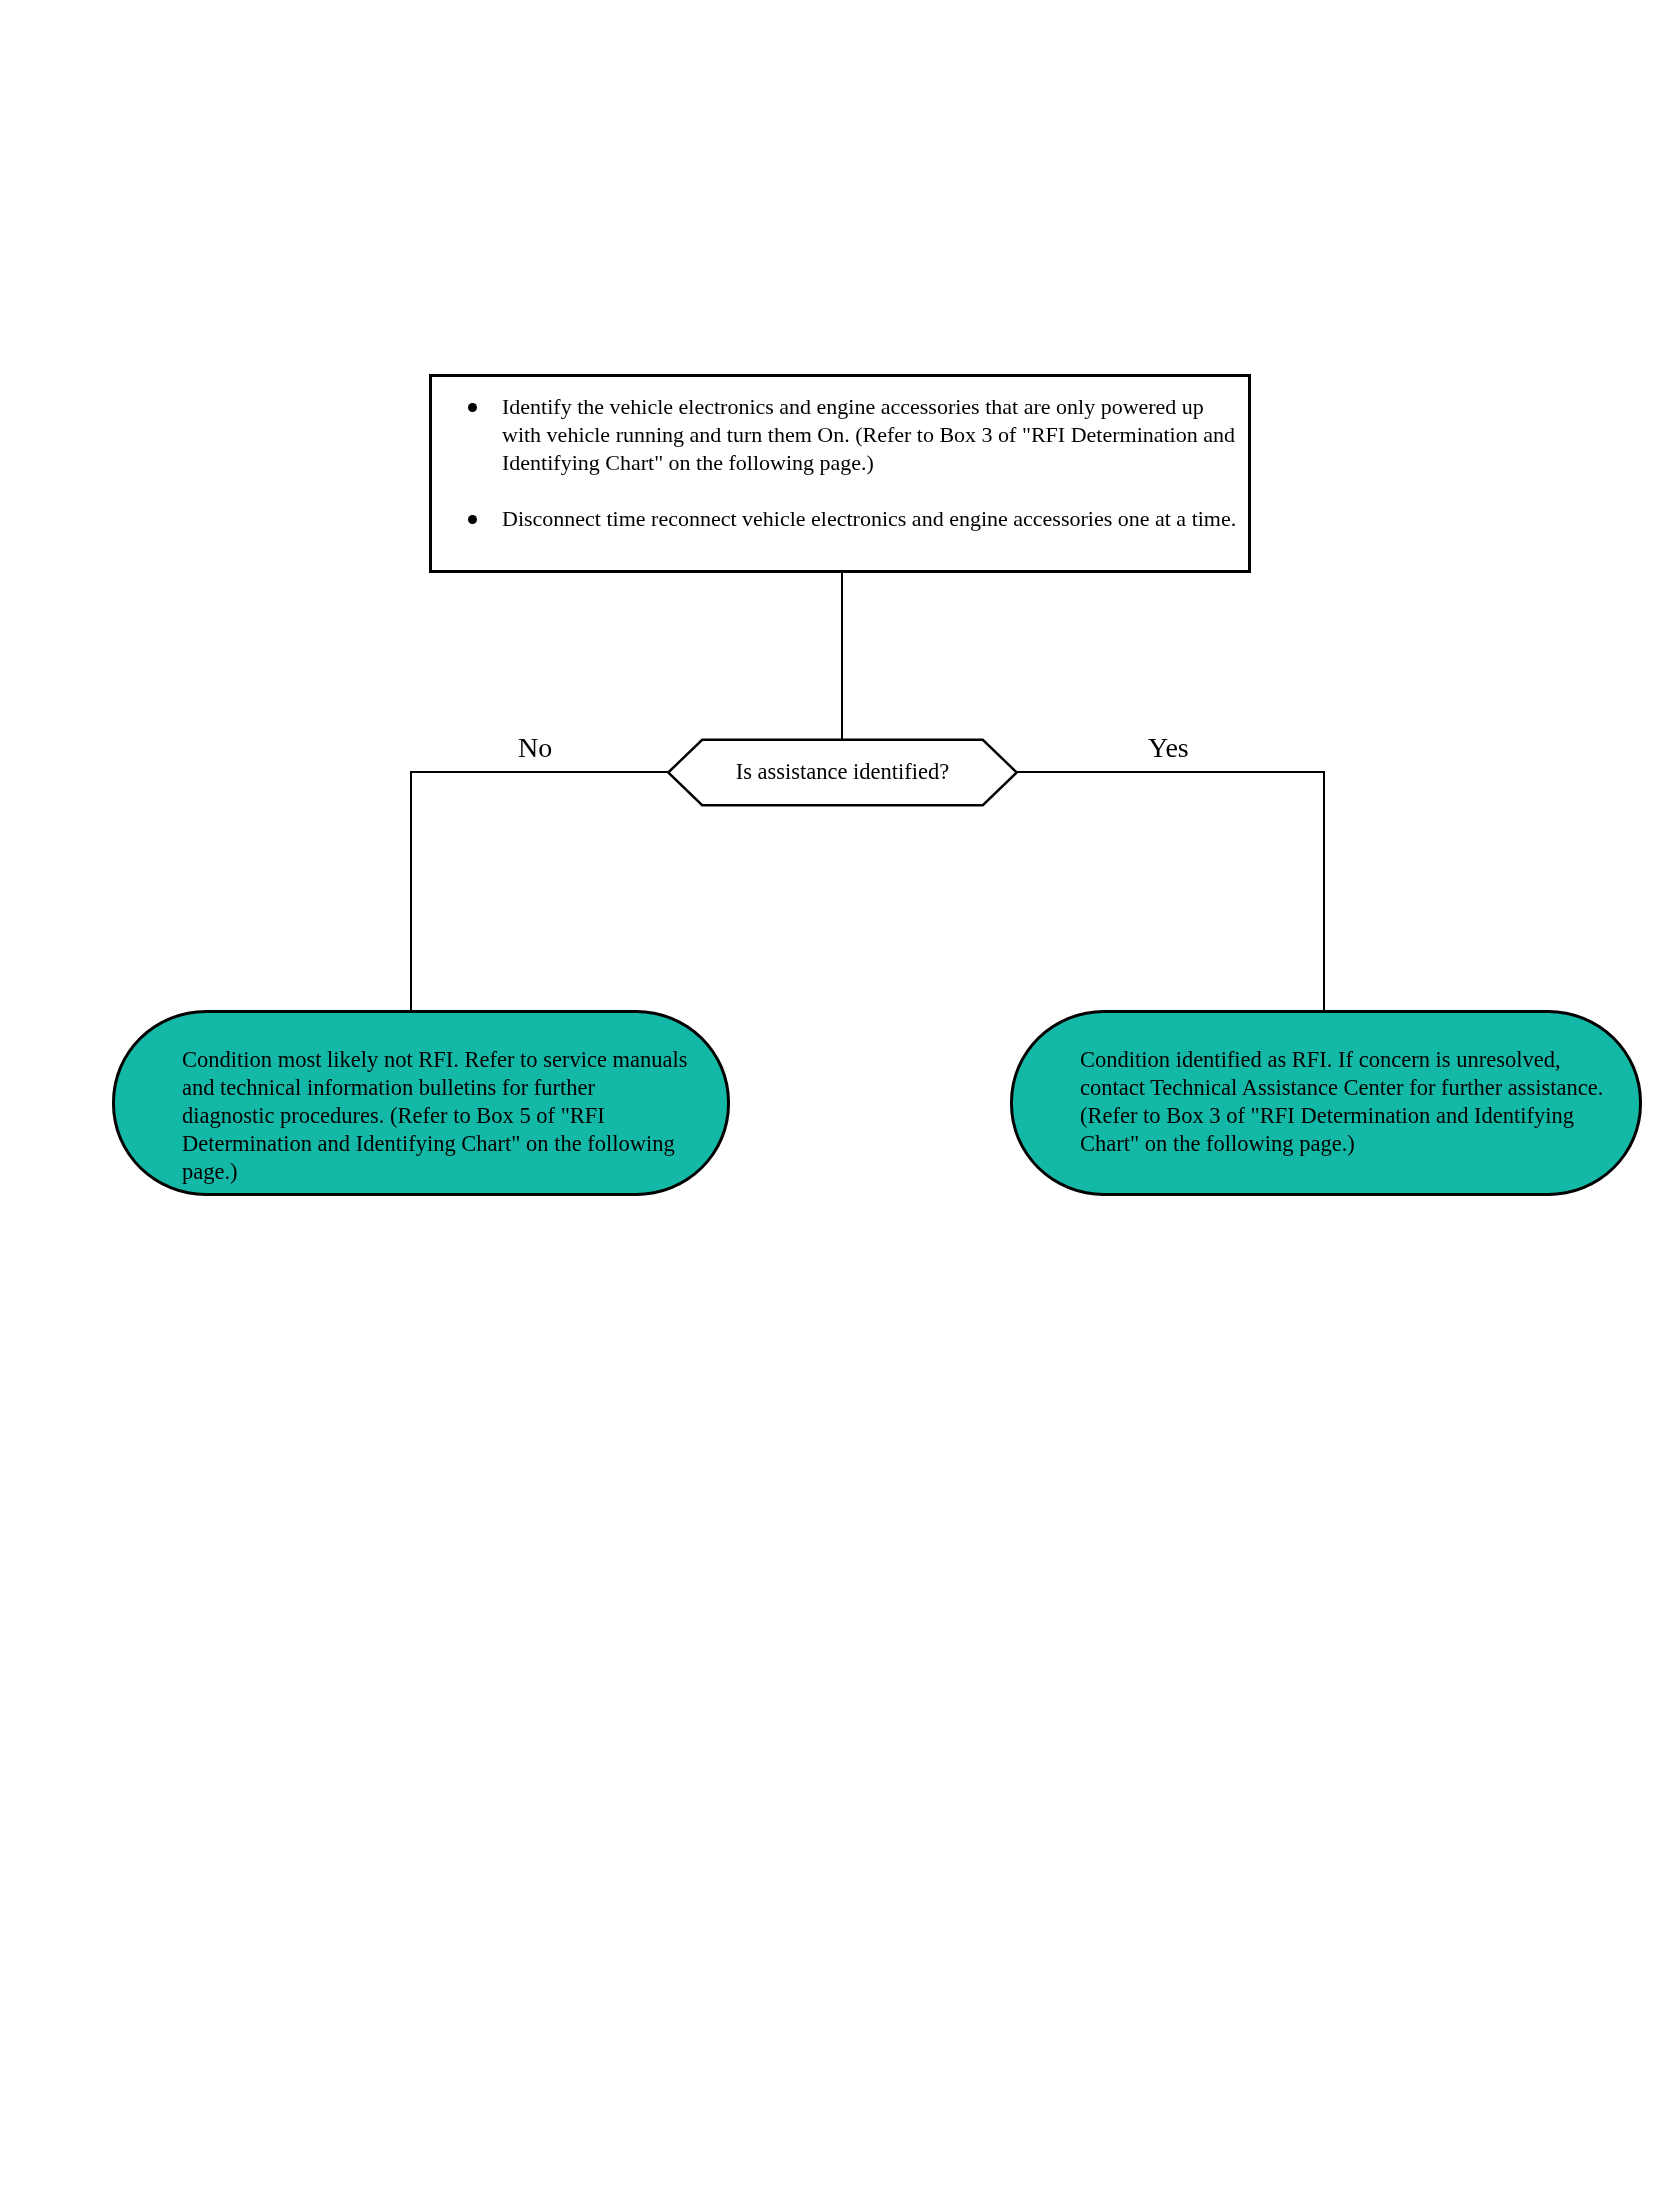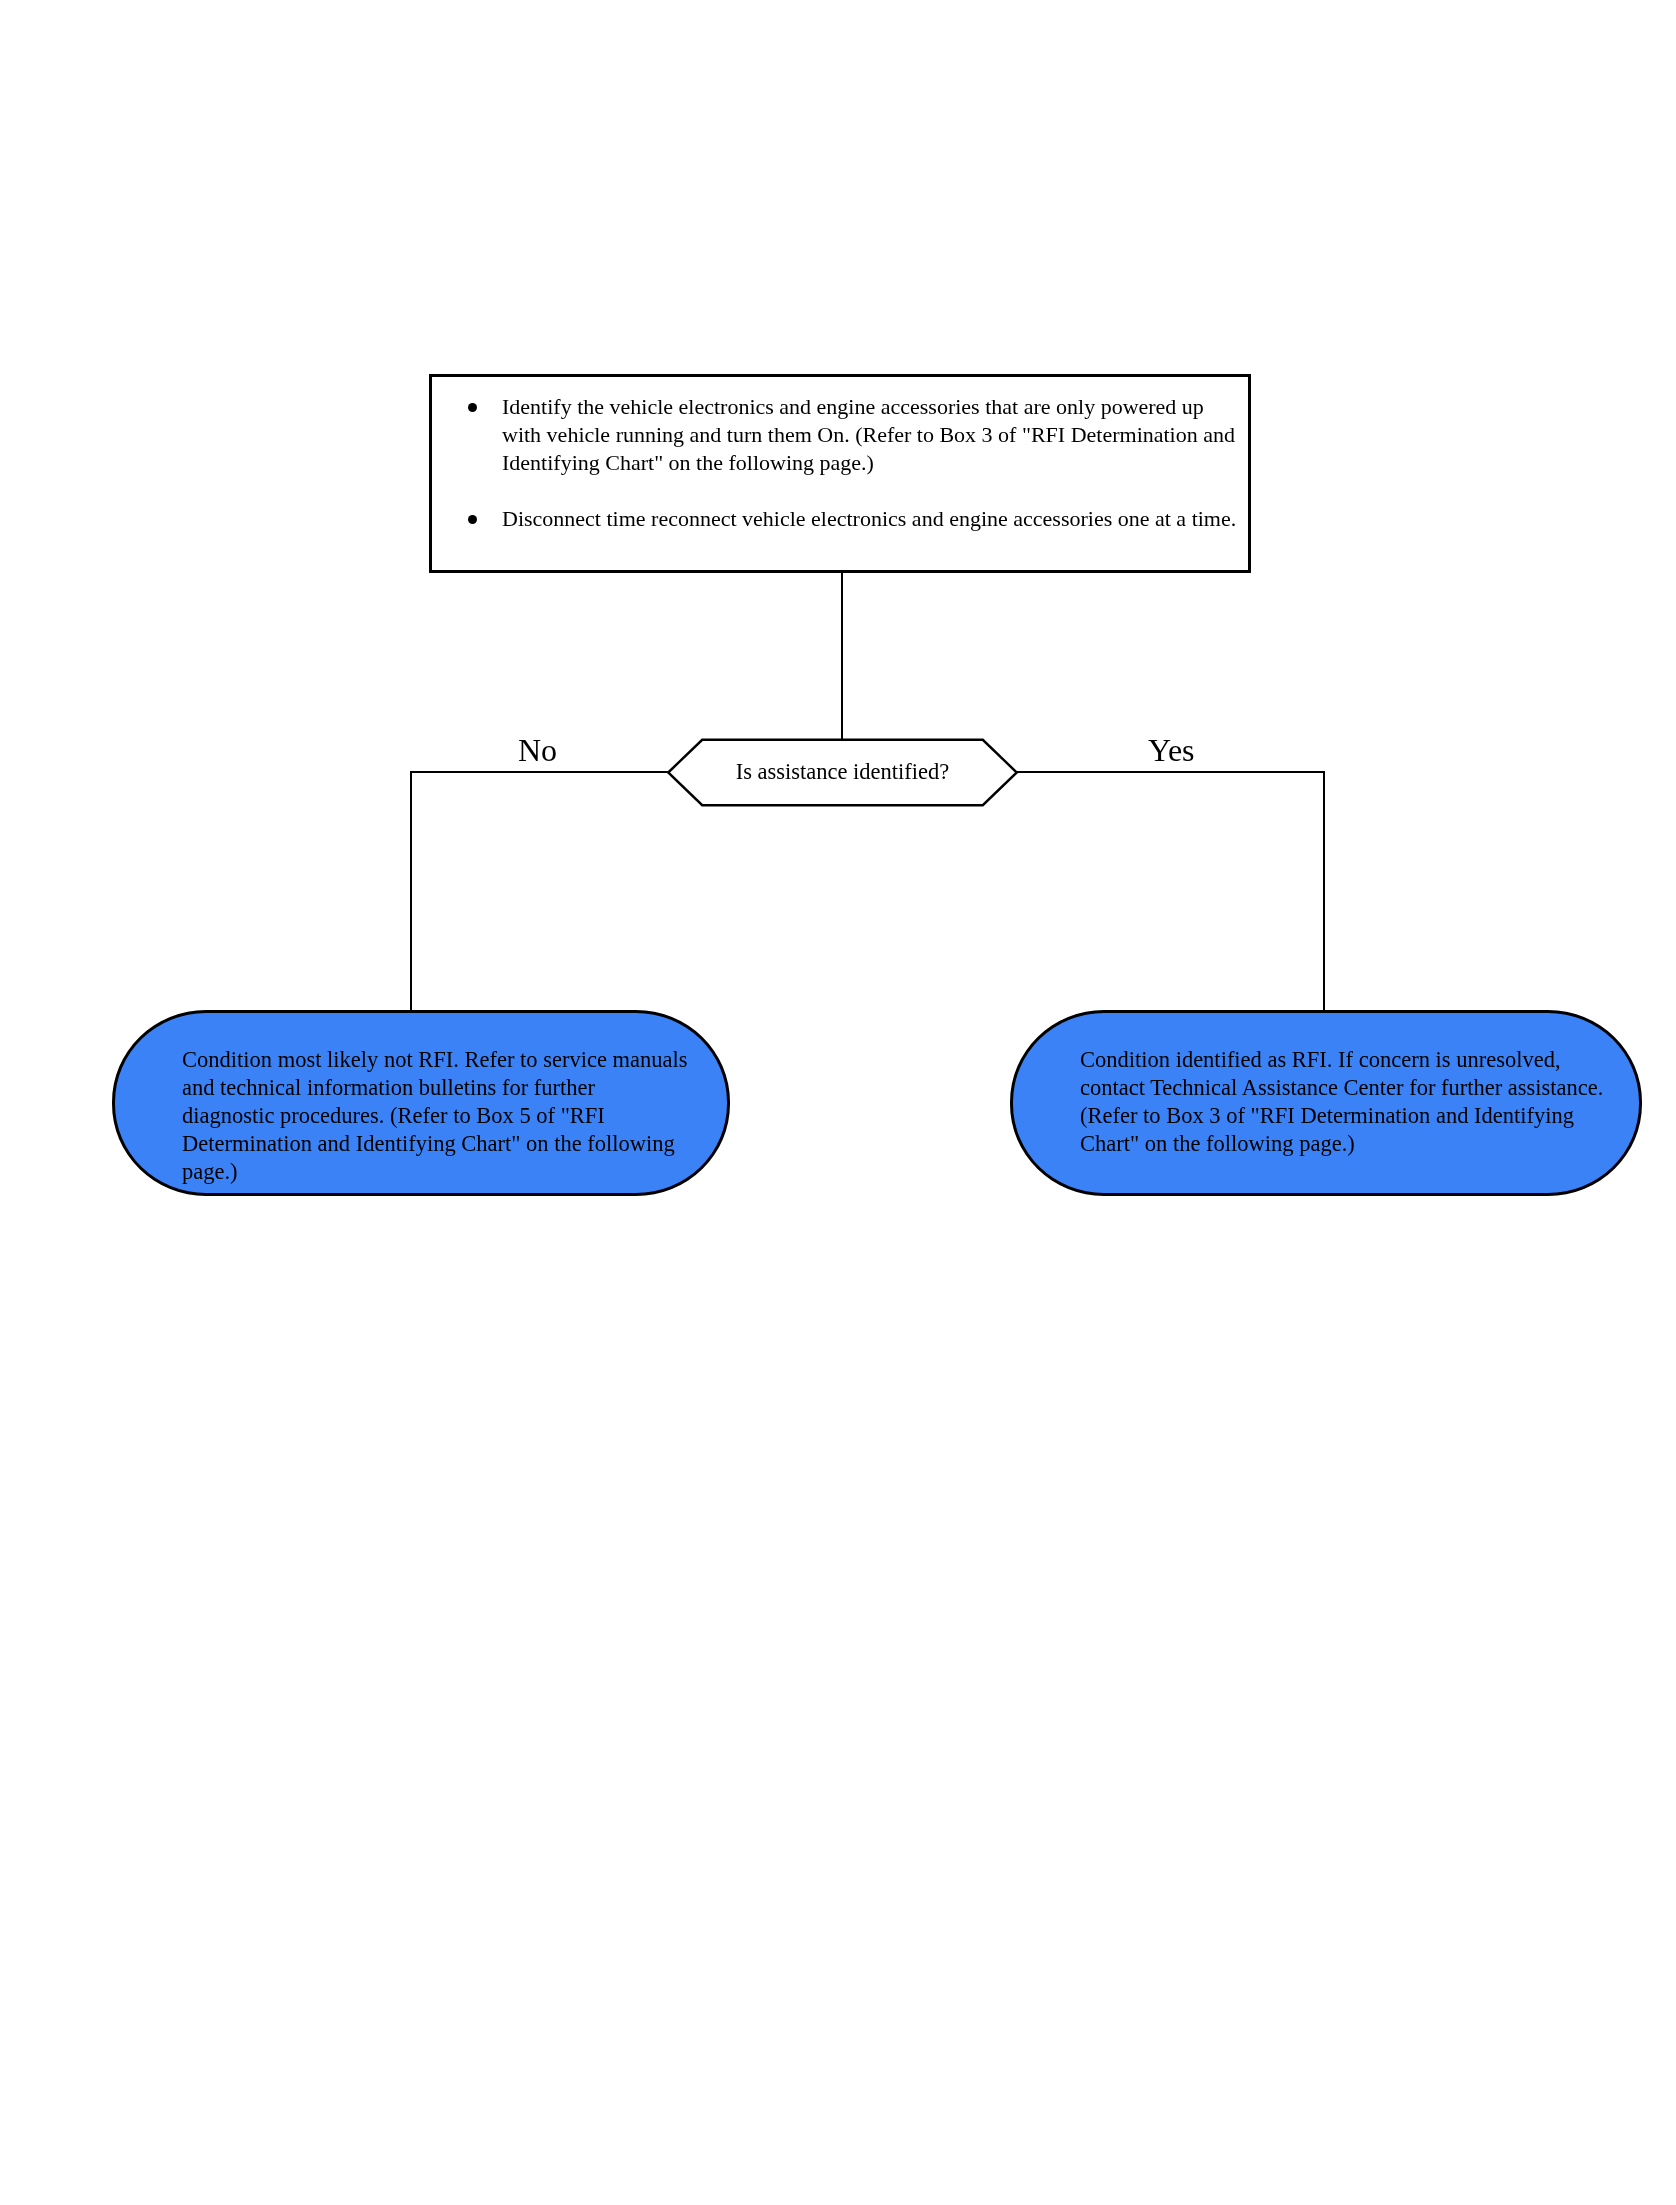--- a/index.html
+++ b/index.html
@@ -112,33 +112,33 @@
     align-items: center;
     justify-content: center;
     font-size: 22.5px;
     line-height: 1;
     white-space: nowrap;
   }
 
   
   .branch-label {
     position: absolute;
-    font-size: 32px;
+    font-size: 28px;
     line-height: 1;
     white-space: nowrap;
   }
   #label-no  { left: 518px;  top: 734px; }
   #label-yes { left: 1148px; top: 734px; }
 
   
   .terminal {
     position: absolute;
     border: 3.6px solid #000000;
     box-sizing: border-box;
-    background: #3b82f6;
+    background: #14b8a6;
     border-radius: 94px / 92px;
   }
   .terminal-text {
     position: absolute;
     font-size: 22.5px;
     line-height: 28px;
   }
 
   #terminal-left {
     left: 112px;

